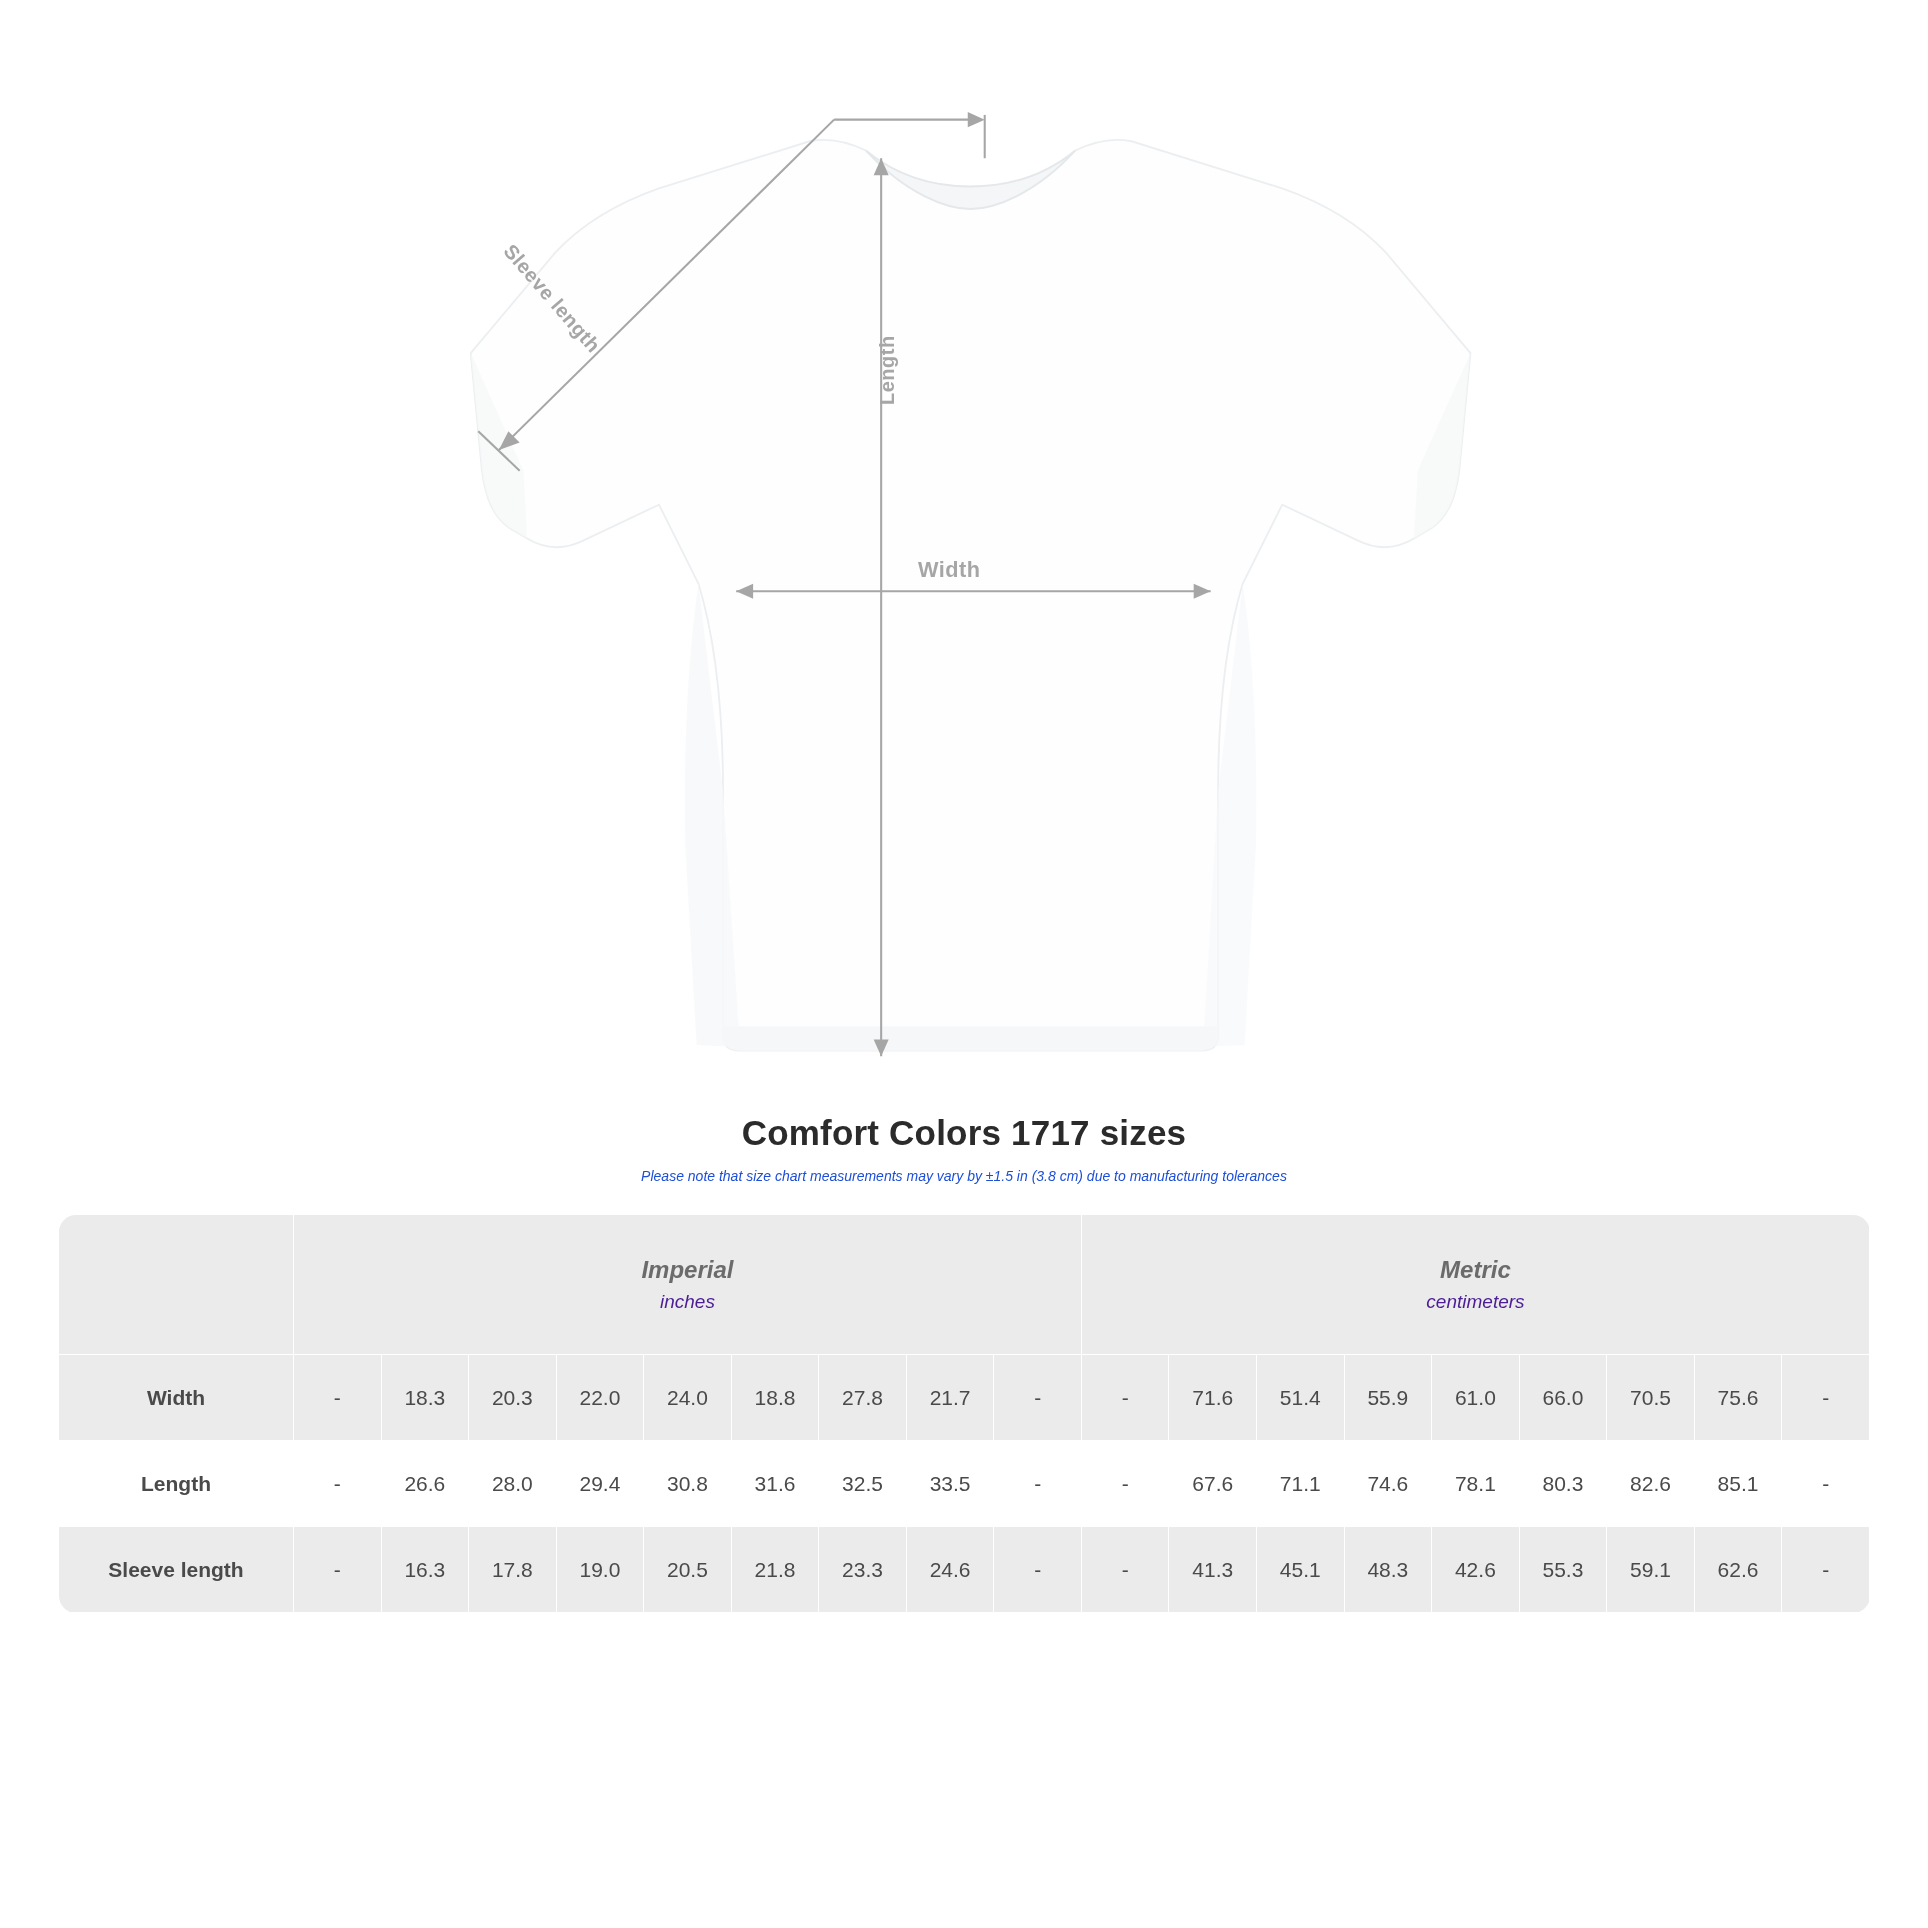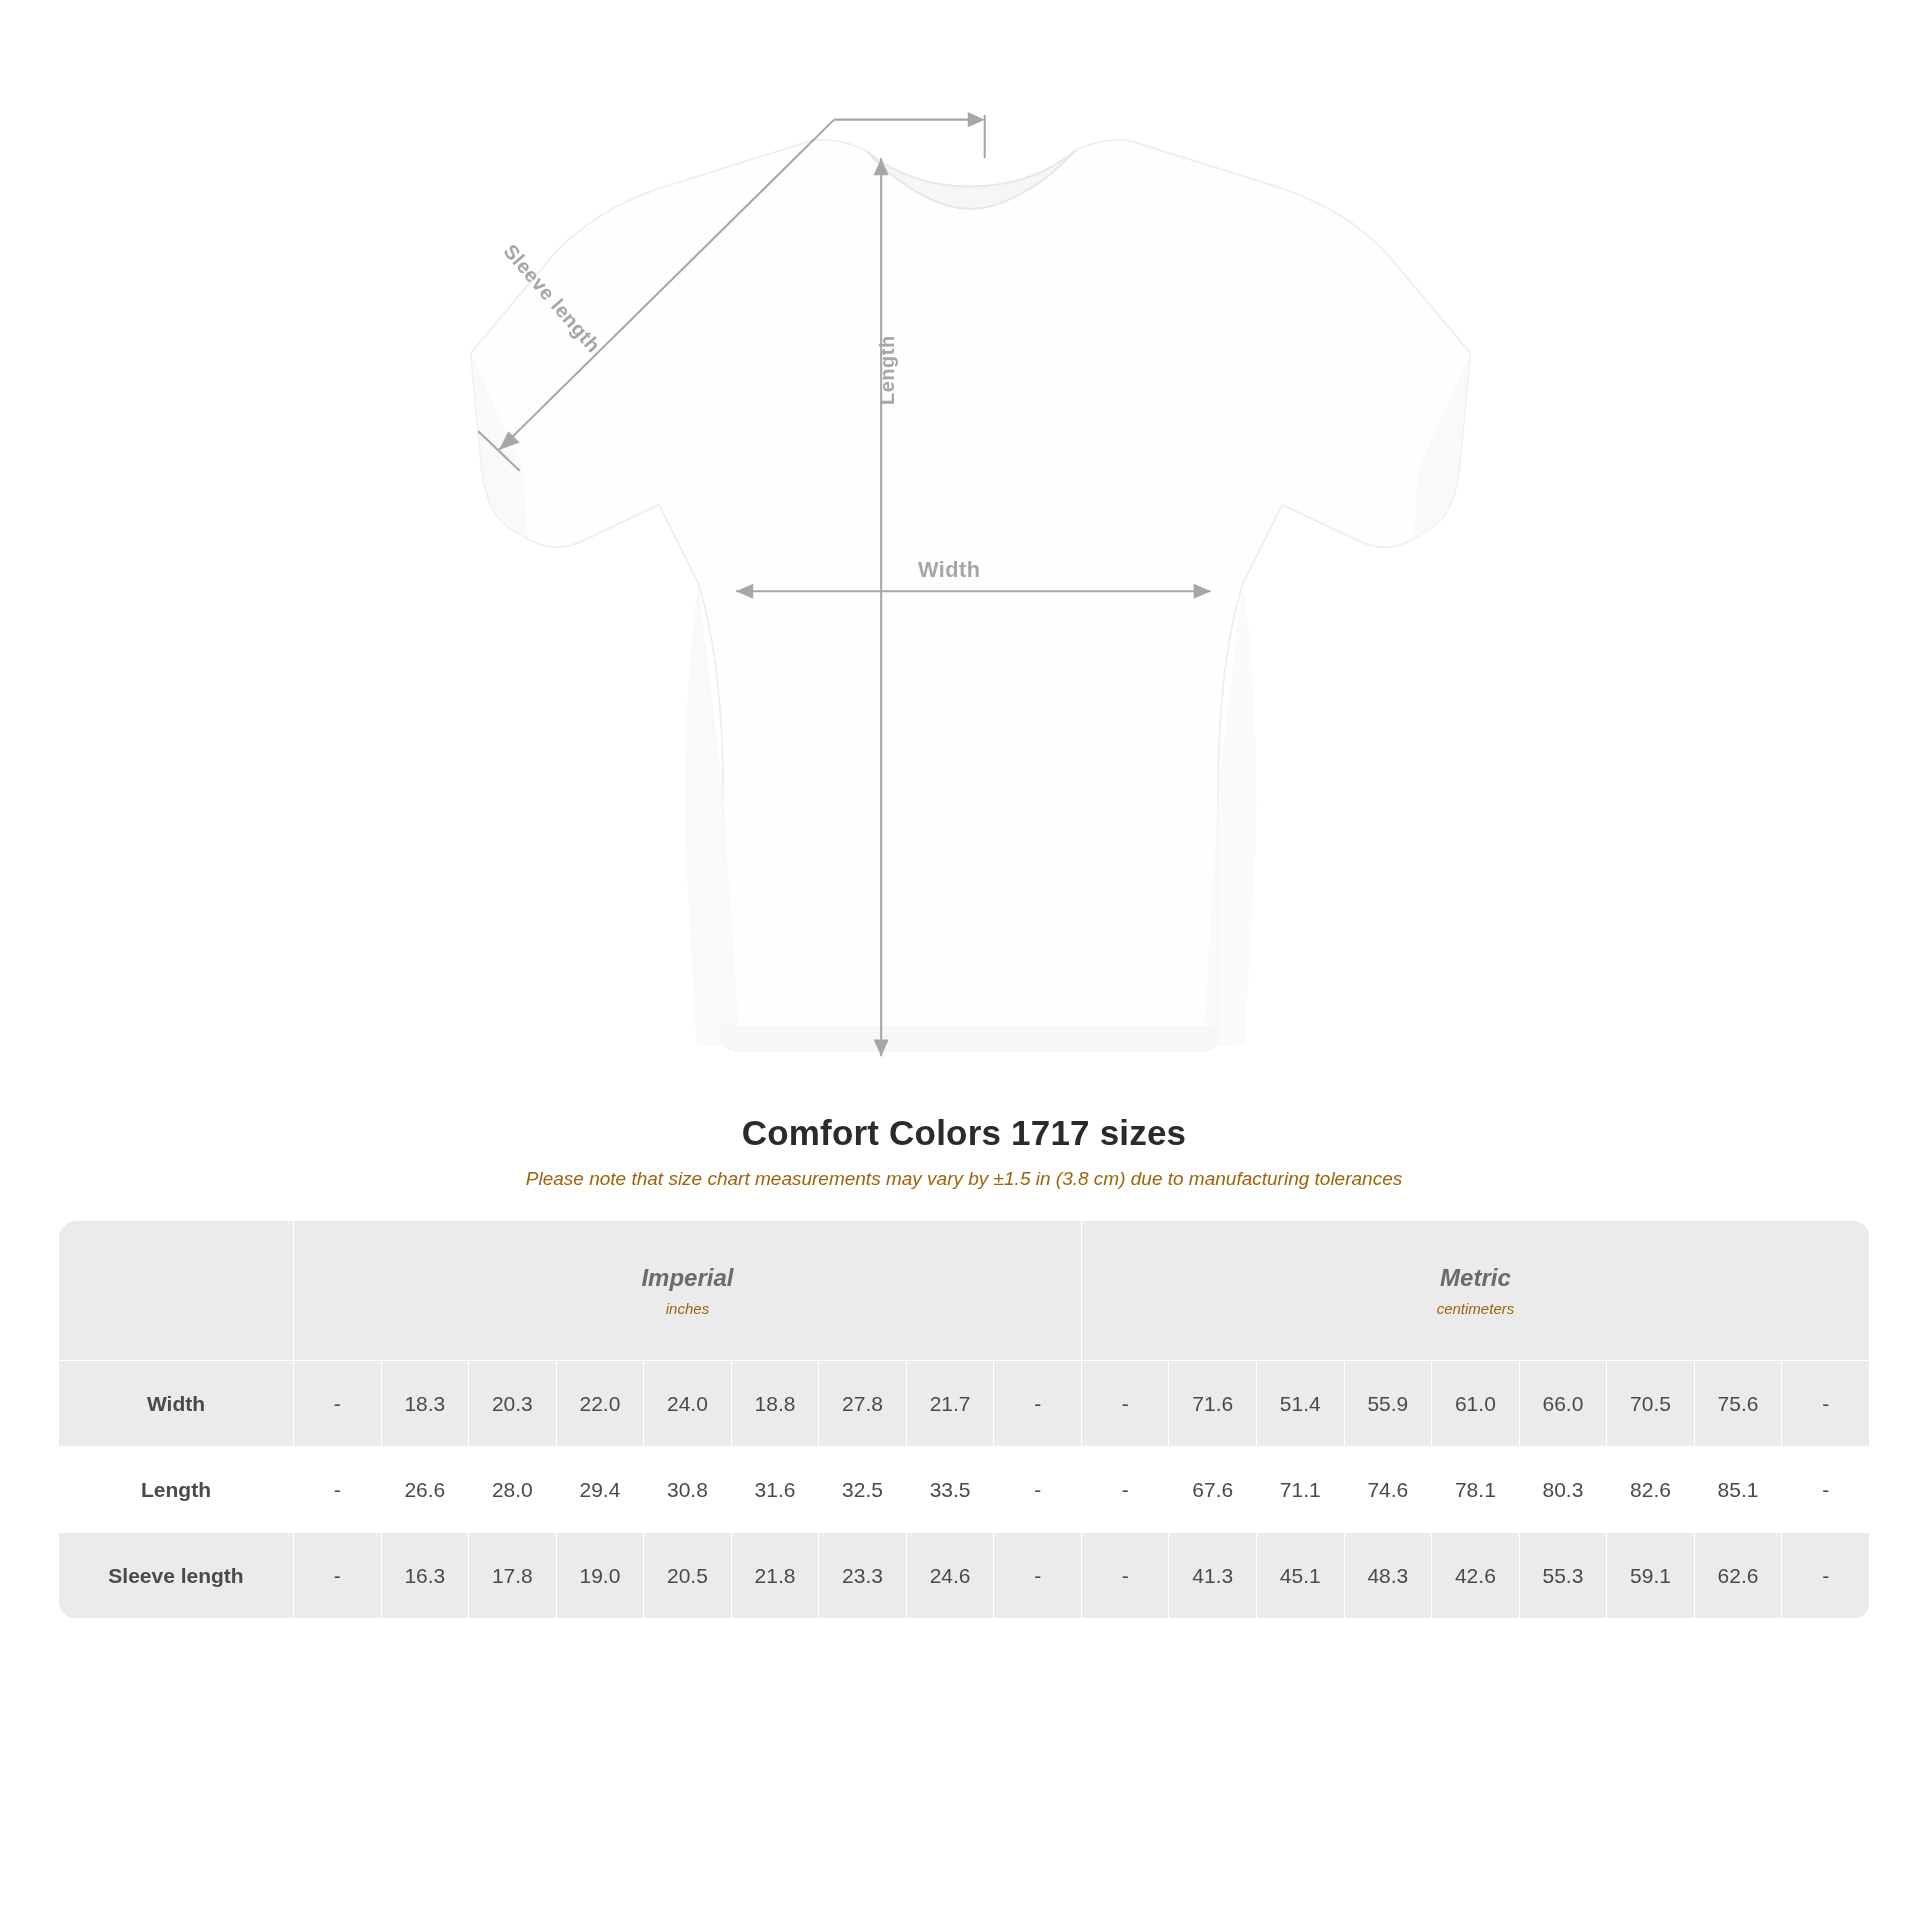--- a/index.html
+++ b/index.html
@@ -62,23 +62,23 @@
     text-align: center;
     margin-top: 2px;
   }
   .chart-title {
     font-size: 35px;
     font-weight: bold;
     color: #2b2b2b;
     letter-spacing: 0.2px;
   }
   .chart-note {
-    font-size: 19px;
+    font-size: 14px;
     font-style: italic;
-    color: #a16207;
+    color: #1d4ed8;
     margin-top: 15px;
   }
 
   
   .table-wrap {
     margin: 30px 58px 0 58px;
     width: 1812px;
   }
   table.size-table {
     border-collapse: collapse;
@@ -104,23 +104,23 @@
   .unit-header td.corner-right {
     border-top-right-radius: 17px;
   }
   .unit-name {
     font-size: 24px;
     font-weight: bold;
     font-style: italic;
     color: #6b6b6b;
   }
   .unit-sub {
-    font-size: 15px;
+    font-size: 19px;
     font-style: italic;
-    color: #a16207;
+    color: #4c1d95;
     margin-top: 7.5px;
   }
   .size-header td {
     background: #ffffff;
     height: 94px;
     font-weight: bold;
     font-size: 22.6px;
     color: #555555;
   }
   .row-label {

